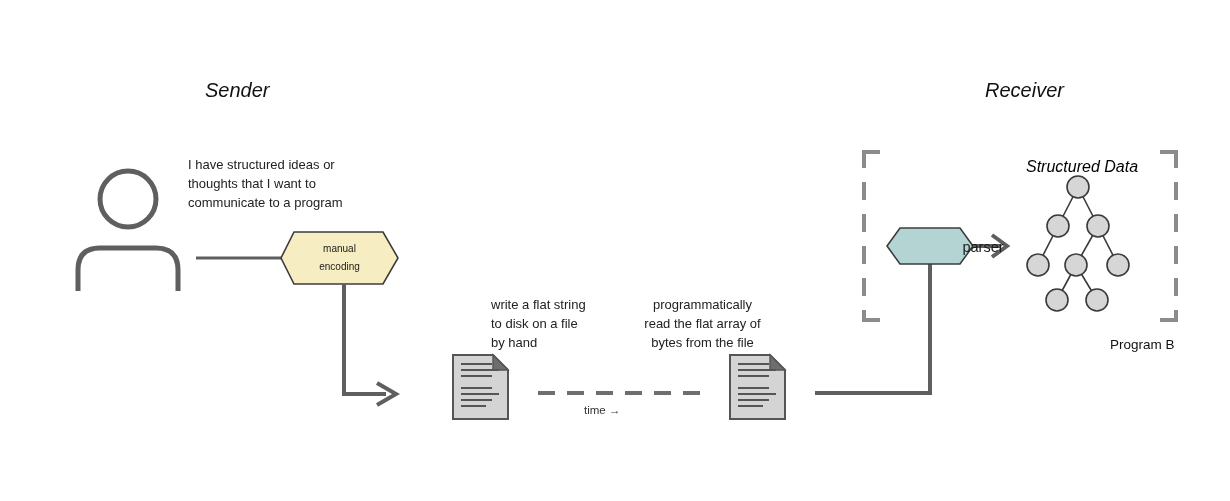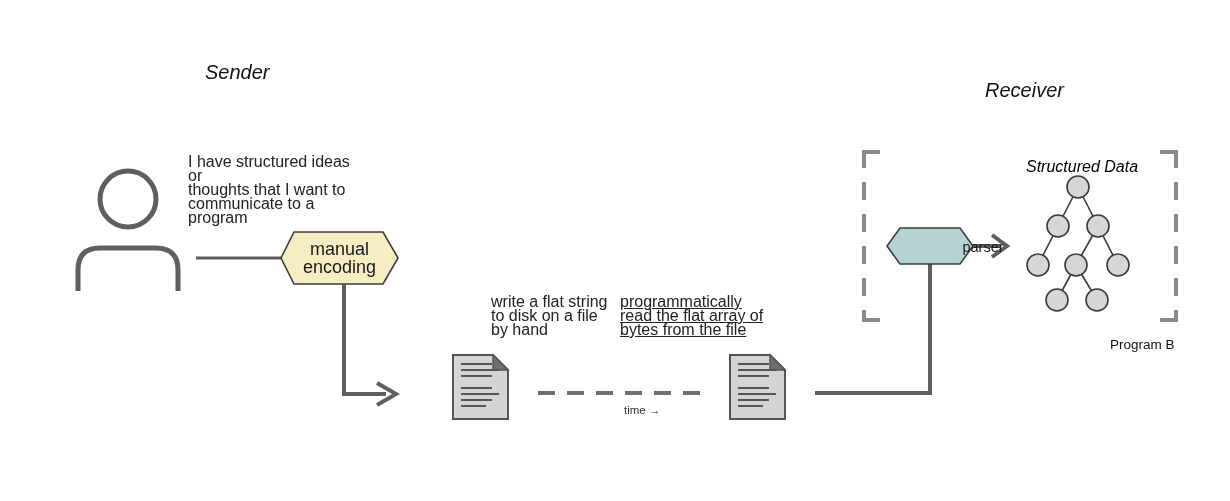--- a/index.html
+++ b/index.html
@@ -17,35 +17,35 @@
   }
   #canvas {
     position: absolute;
     left: 0;
     top: 0;
     width: 1230px;
     height: 501px;
   }
   .lbl {
     position: absolute;
-    font-size: 16px;
-    line-height: 14px;
+    font-size: 13px;
+    line-height: 19px;
     color: #222;
     white-space: pre-line;
   }
   .section-title {
     position: absolute;
     font-size: 20px;
     font-style: italic;
     color: #111;
     white-space: nowrap;
   }
   .hex-label {
     position: absolute;
-    font-size: 18px;
+    font-size: 10px;
     line-height: 18px;
     text-align: center;
     color: #1a1a1a;
     white-space: pre-line;
     pointer-events: none;
   }
   .tree-title {
     position: absolute;
     font-size: 16px;
     font-style: italic;
@@ -57,21 +57,21 @@
     font-size: 13.5px;
     color: #111;
     white-space: nowrap;
   }
   .time-label {
     position: absolute;
     font-size: 11.5px;
     color: #333;
     white-space: nowrap;
   }
-  .txt-right { text-align: left; text-decoration: underline; }
+  .txt-right { text-align: center; }
 </style>
 </head>
 <body>
 
 <svg id="canvas" viewBox="0 0 1230 501" xmlns="http://www.w3.org/2000/svg">
 
   <g>
     <circle cx="128" cy="199" r="28" fill="none" stroke="#5f5f5f" stroke-width="5"></circle>
     <path d="M 78 291 L 78 270 Q 78 248 100 248 L 156 248 Q 178 248 178 270 L 178 291" fill="none" stroke="#5f5f5f" stroke-width="5" stroke-linecap="butt"></path>
   </g>
@@ -155,38 +155,38 @@
         <circle cx="1098" cy="226" r="11" fill="#d6d6d6" stroke="#3a3a3a" stroke-width="1.6"></circle>
         <circle cx="1038" cy="265" r="11" fill="#d6d6d6" stroke="#3a3a3a" stroke-width="1.6"></circle>
         <circle cx="1076" cy="265" r="11" fill="#d6d6d6" stroke="#3a3a3a" stroke-width="1.6"></circle>
         <circle cx="1118" cy="265" r="11" fill="#d6d6d6" stroke="#3a3a3a" stroke-width="1.6"></circle>
         <circle cx="1057" cy="300" r="11" fill="#d6d6d6" stroke="#3a3a3a" stroke-width="1.6"></circle>
         <circle cx="1097" cy="300" r="11" fill="#d6d6d6" stroke="#3a3a3a" stroke-width="1.6"></circle>
       </g>
   </g>
 </svg>
 
-<div class="section-title" style="left:205px; top:61px;text-align:right;">Sender</div>
+<div class="section-title" style="left:205px; top:79px;text-align:right;">Sender</div>
 
 <div class="section-title" style="left:985px; top:79px;">Receiver</div>
 
 <div class="lbl" style="left:188px; top:155px; width:180px;">I have structured ideas or
 thoughts that I want to
 communicate to a program</div>
 
 <div class="hex-label" style="left:281px; top:240px; width:117px;">manual
 encoding</div>
 
 <div class="lbl" style="left:453px; top:295px; width:190px;margin-left:38px;">write a flat string
 to disk on a file
 by hand</div>
 
 <div class="lbl txt-right" style="left:620px; top:295px; width:165px;">programmatically
 read the flat array of
 bytes from the file</div>
 
-<div class="time-label" style="left:624px; top:404px;">time →</div>
+<div class="time-label" style="left:584px; top:404px;">time →</div>
 
 <div class="hex-label" style="left:940px; top:238px; width:86px; font-size:14.5px;">parser</div>
 
 <div class="tree-title" style="left:1026px; top:158px;">Structured Data</div>
 
 <div class="prog-label" style="left:1110px; top:337px;">Program B</div>
 
 </body></html>

